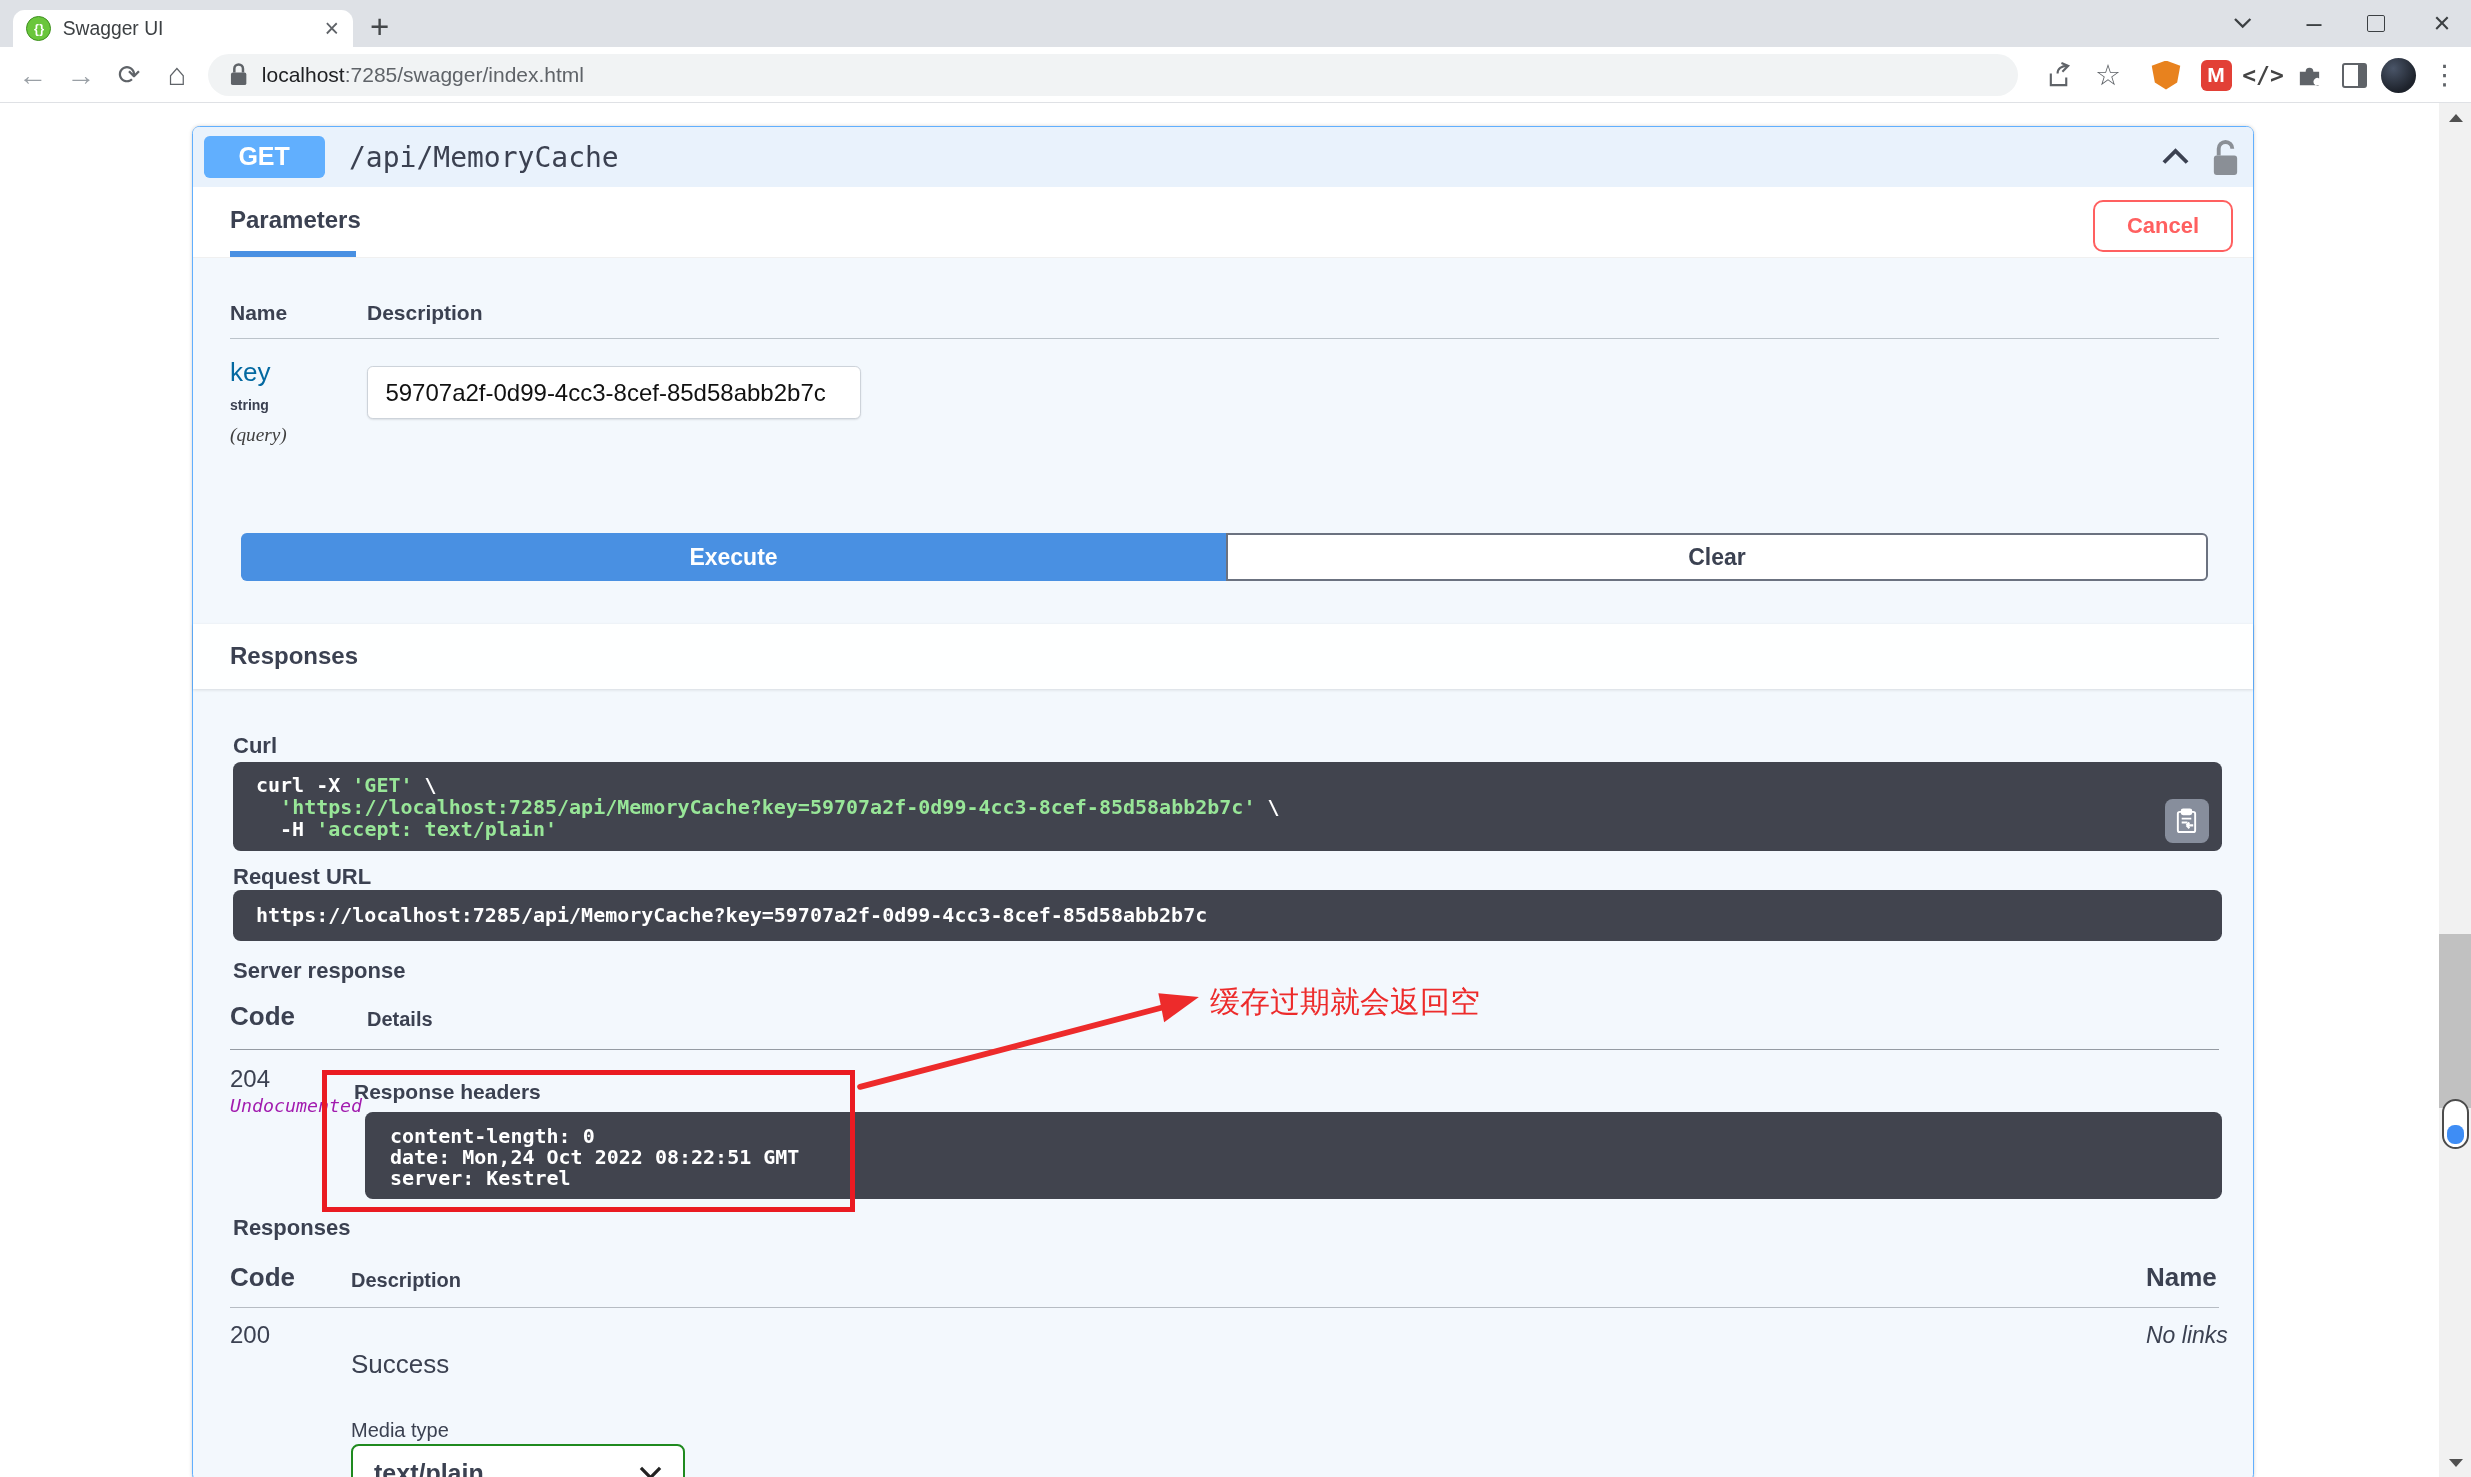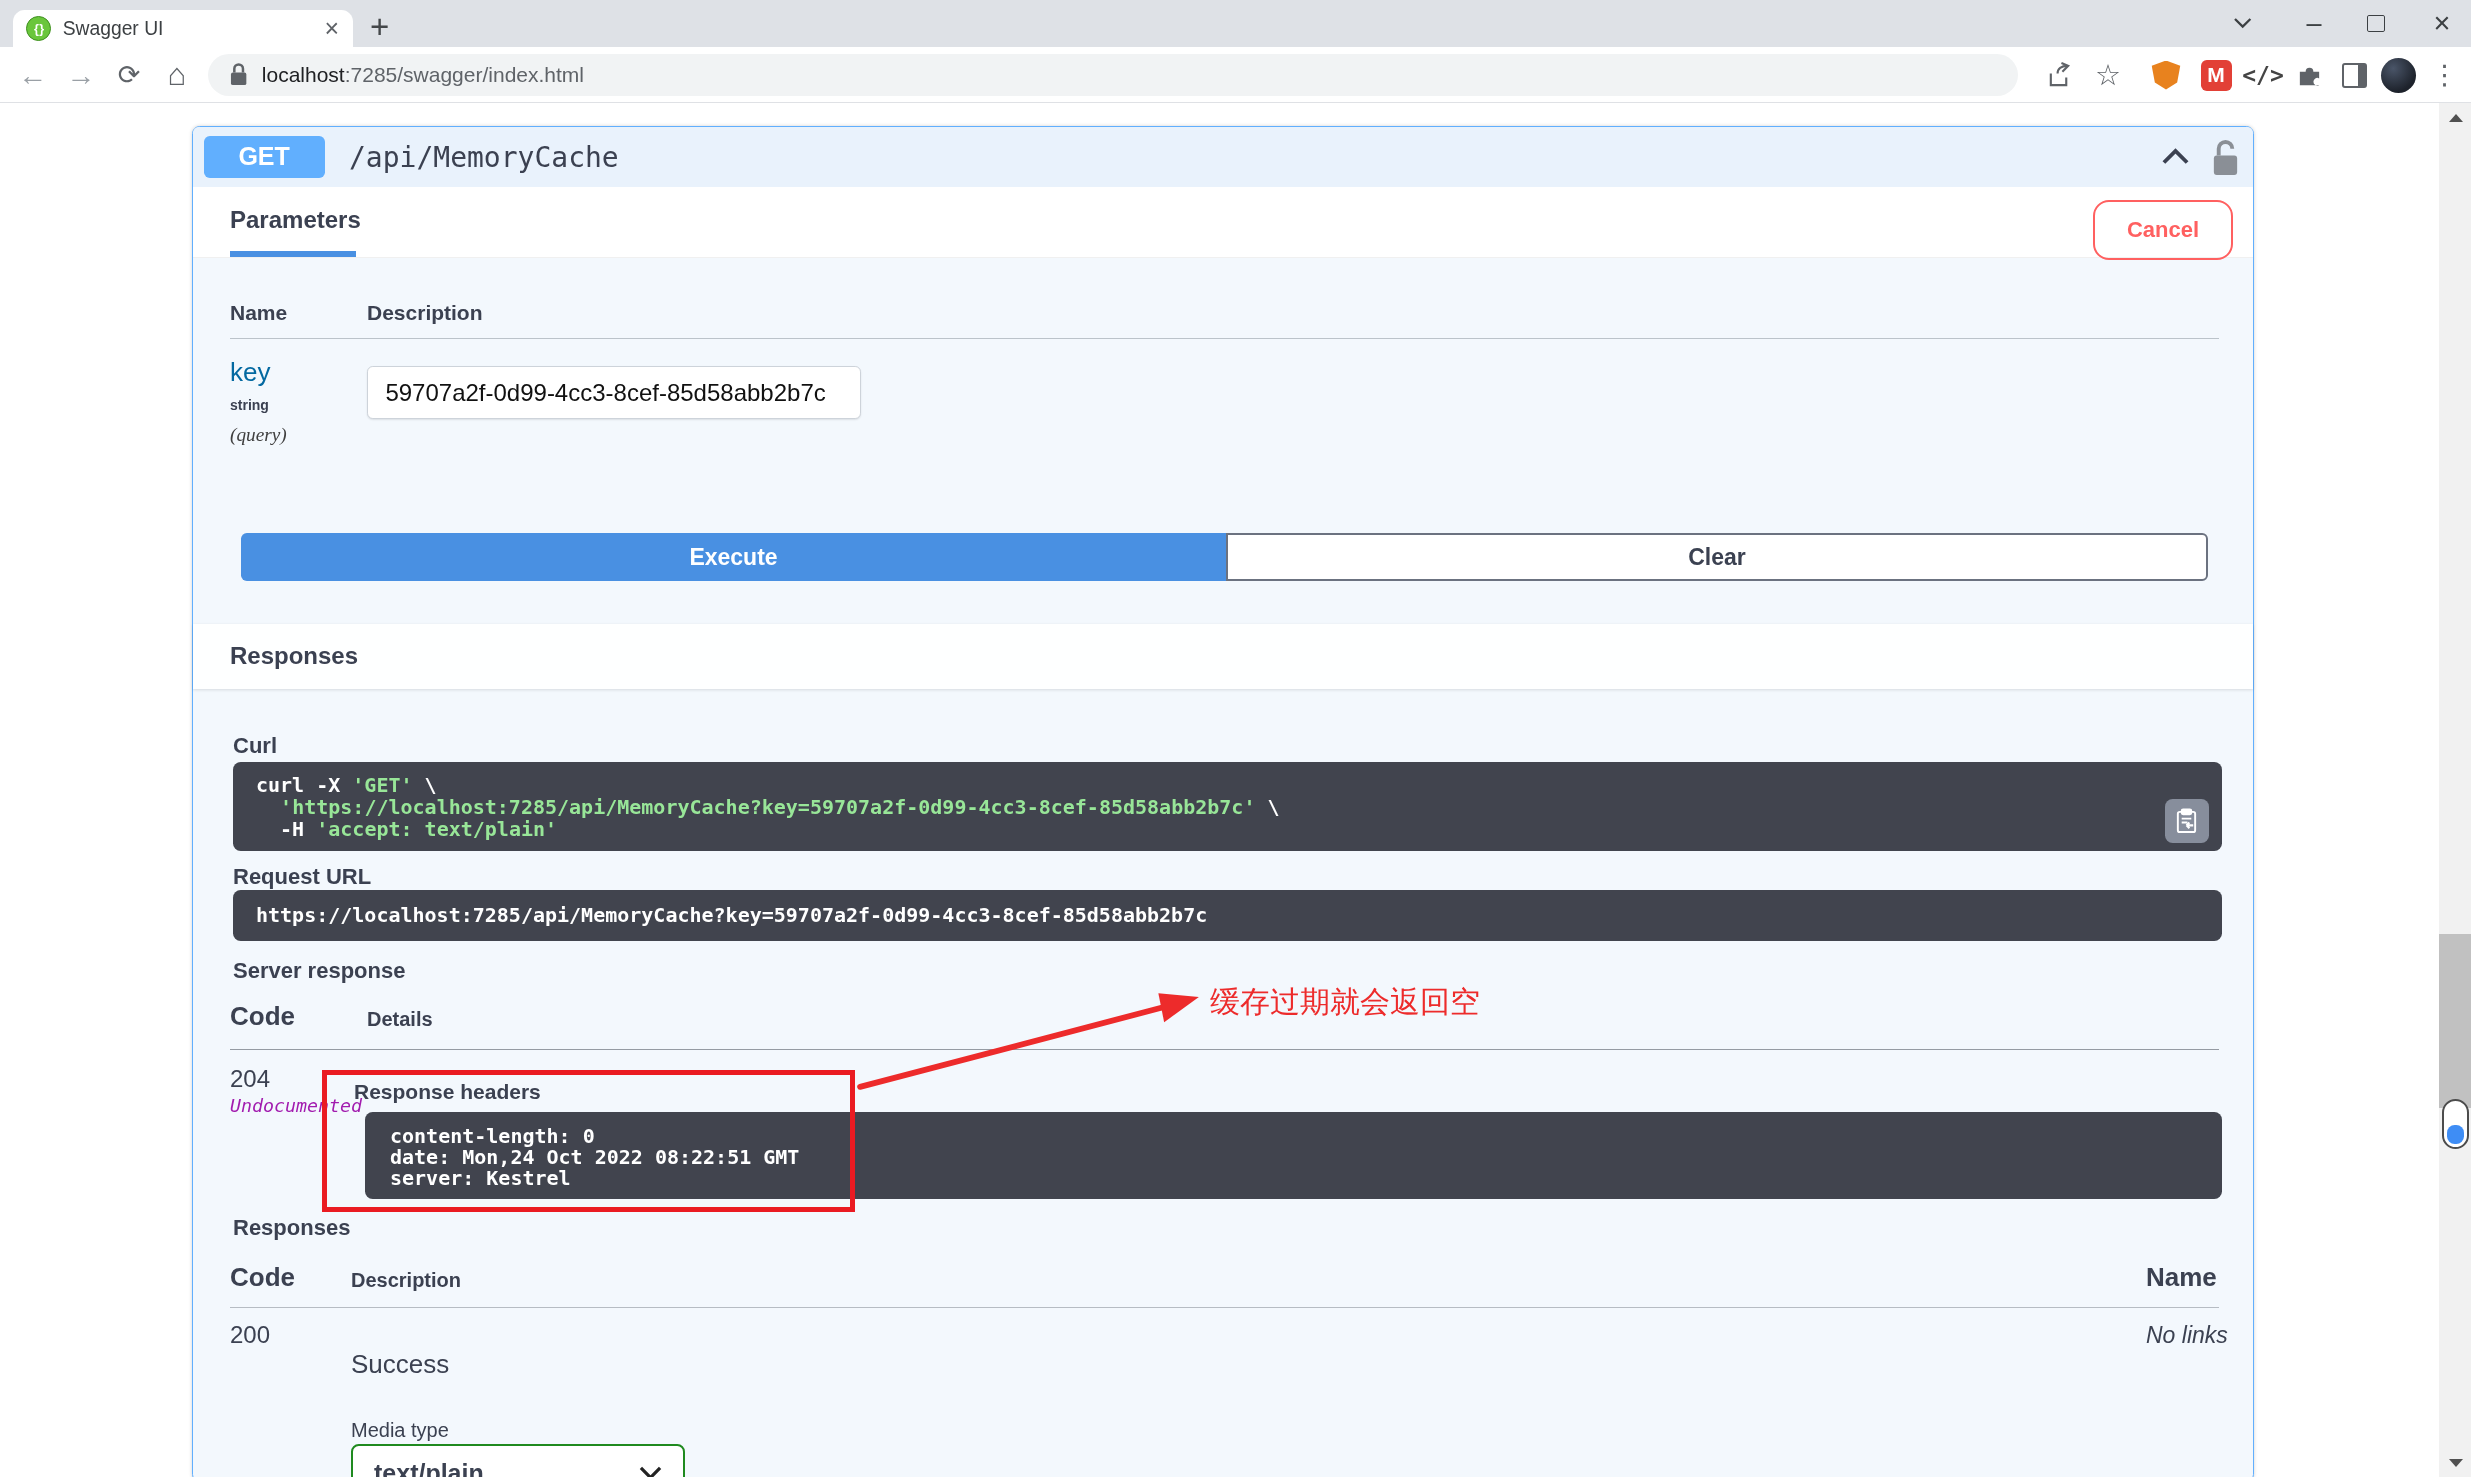--- a/index.html
+++ b/index.html
@@ -49,21 +49,21 @@
              border:1.9px solid #61affe; border-radius:7.7px; background:#f3f8fd; box-shadow:0 0 3.9px rgba(0,0,0,.18); }
   #op-header { position:absolute; left:0; top:0; width:100%; height:65px; background:#e9f2fc; border-radius:5.8px 5.8px 0 0; }
   #method-badge { position:absolute; left:10.6px; top:8.7px; width:121px; height:42px; background:#61affe; border-radius:5.8px;
                   color:#fff; font-weight:bold; font-size:25px; display:flex; align-items:center; justify-content:center; }
   #op-path { position:absolute; left:156px; top:13.5px; font-family:"DejaVu Sans Mono",monospace; font-size:28px; color:#3b4151; }
   #collapse-ic { position:absolute; left:1968px; top:21px; }
   #unlock-ic { position:absolute; left:2016px; top:11.6px; }
   #tabrow { position:absolute; left:0; top:60px; width:100%; height:71px; background:#fff; border-bottom:1px solid rgba(0,0,0,.06);padding-left:8px; }
   #param-tab { position:absolute; left:37px; top:19.3px; font-size:24px; font-weight:bold; color:#3b4151; }
   #param-tab-underline { position:absolute; left:37px; top:64px; width:126px; height:5.8px; background:#4990e2; }
-  #cancel-btn { position:absolute; left:1900px; top:12.6px; width:140px; height:60px; border:2.9px solid #ff6060; border-radius:16px;
+  #cancel-btn { position:absolute; left:1900px; top:12.6px; width:140px; height:52px; border:2.9px solid #ff6060; border-radius:10px;
                 color:#ff6060; font-weight:bold; font-size:22px; background:#fff0; display:flex; align-items:center; justify-content:center; }
   .colhead { font-size:21px; font-weight:bold; color:#3b4151; position:absolute; }
   #col-name { left:37px; top:174px; } #col-desc { left:174px; top:174px; }
   #div1 { position:absolute; left:37px; top:211px; width:1989px; height:0; border-top:1.9px solid rgba(120,130,140,.45); }
   #p-name { position:absolute; left:37px; top:230px; font-size:26px; color:#0369a1; }
   #p-type { position:absolute; left:37px; top:270px; font-size:14px; font-weight:bold; color:#3b4151; }
   #p-in { position:absolute; left:37px; top:297px; font-size:19.3px; font-style:italic; color:#404040; font-family:"Liberation Serif",serif;text-align:right; }
   #p-input { position:absolute; left:174px; top:239px; width:494px; height:53px; background:#fff; border:1px solid #cdd3da;
              border-radius:5.8px; box-shadow:0 1px 1.9px rgba(0,0,0,.1); font-size:24px; color:#111; padding:0 17.4px;
              display:flex; align-items:center; }

